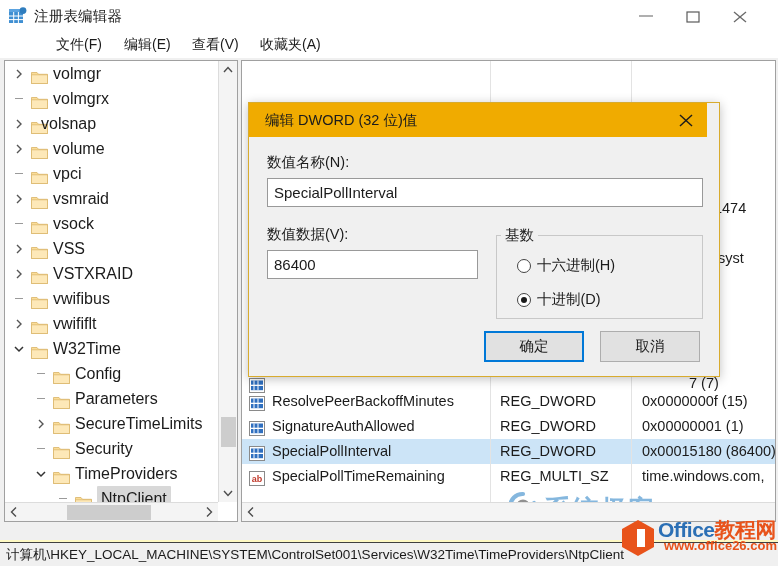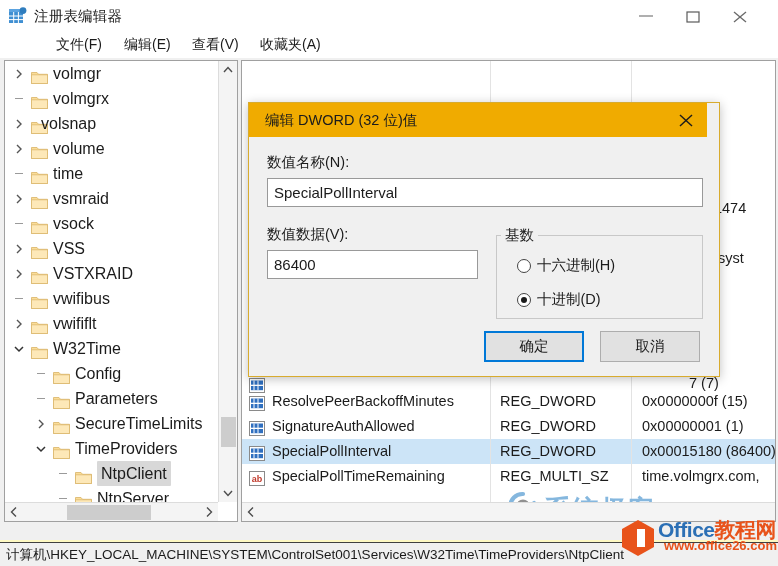--- a/index.html
+++ b/index.html
@@ -195,21 +195,21 @@
                 <path d="M0.5 4.8 h16 v8.7 h-16 z" fill="#fde8b8" stroke="#d8b367" stroke-width="0.7"></path>
               </svg></span>
             <span class="lbl" style="left: 48px;">volume</span>
           </div>
           <div class="trow">
             <span class="dash" style="left: 8px;"></span>
             <span class="folder" style="left: 26px;"><svg width="17" height="14" viewBox="0 0 17 14">
                 <path d="M0.5 2.5 h5.5 l1.6 1.8 h8.9 v9.2 h-16 z" fill="#fbdd97" stroke="#d8b367" stroke-width="0.8"></path>
                 <path d="M0.5 4.8 h16 v8.7 h-16 z" fill="#fde8b8" stroke="#d8b367" stroke-width="0.7"></path>
               </svg></span>
-            <span class="lbl" style="left: 48px;">time</span>
+            <span class="lbl" style="left: 48px;">vpci</span>
           </div>
           <div class="trow">
             <span class="chev" style="left: 8px;">
               <svg width="10" height="10" viewBox="0 0 10 10">
                 <polyline points="3,1 7,5 3,9" fill="none" stroke="#555" stroke-width="1.4"></polyline>
               </svg>
             </span>
             <span class="folder" style="left: 26px;"><svg width="17" height="14" viewBox="0 0 17 14">
                 <path d="M0.5 2.5 h5.5 l1.6 1.8 h8.9 v9.2 h-16 z" fill="#fbdd97" stroke="#d8b367" stroke-width="0.8"></path>
                 <path d="M0.5 4.8 h16 v8.7 h-16 z" fill="#fde8b8" stroke="#d8b367" stroke-width="0.7"></path>
@@ -300,20 +300,28 @@
             <span class="chev" style="left: 30px;">
               <svg width="10" height="10" viewBox="0 0 10 10">
                 <polyline points="3,1 7,5 3,9" fill="none" stroke="#555" stroke-width="1.4"></polyline>
               </svg>
             </span>
             <span class="folder" style="left: 48px;"><svg width="17" height="14" viewBox="0 0 17 14">
                 <path d="M0.5 2.5 h5.5 l1.6 1.8 h8.9 v9.2 h-16 z" fill="#fbdd97" stroke="#d8b367" stroke-width="0.8"></path>
                 <path d="M0.5 4.8 h16 v8.7 h-16 z" fill="#fde8b8" stroke="#d8b367" stroke-width="0.7"></path>
               </svg></span>
             <span class="lbl" style="left: 70px;">SecureTimeLimits</span>
+          </div>
+          <div class="trow">
+            <span class="dash" style="left: 30px;"></span>
+            <span class="folder" style="left: 48px;"><svg width="17" height="14" viewBox="0 0 17 14">
+                <path d="M0.5 2.5 h5.5 l1.6 1.8 h8.9 v9.2 h-16 z" fill="#fbdd97" stroke="#d8b367" stroke-width="0.8"></path>
+                <path d="M0.5 4.8 h16 v8.7 h-16 z" fill="#fde8b8" stroke="#d8b367" stroke-width="0.7"></path>
+              </svg></span>
+            <span class="lbl" style="left: 70px;">Security</span>
           </div>
           <div class="trow">
             <span class="chev" style="left: 30px;">
               <svg width="10" height="10" viewBox="0 0 10 10">
                 <polyline points="1,3 5,7 9,3" fill="none" stroke="#333" stroke-width="1.5"></polyline>
               </svg>
             </span>
             <span class="folder" style="left: 48px;"><svg width="17" height="14" viewBox="0 0 17 14">
                 <path d="M0.5 2.5 h5.5 l1.6 1.8 h8.9 v9.2 h-16 z" fill="#fbdd97" stroke="#d8b367" stroke-width="0.8"></path>
                 <path d="M0.5 4.8 h16 v8.7 h-16 z" fill="#fde8b8" stroke="#d8b367" stroke-width="0.7"></path>
@@ -492,21 +500,21 @@
             <span class="ctype">REG_DWORD</span>
             <span class="cdata">0x00015180 (86400)</span>
           </div>
           <div class="lrow" style="top: 403px;">
             <span class="ic"><svg width="16" height="15" viewBox="0 0 16 15">
                 <rect x="0.5" y="0.5" width="15" height="14" fill="#ffffff" stroke="#8a8a8a" stroke-width="1"></rect>
                 <text x="8" y="11" font-size="9" font-family="Liberation Sans, sans-serif" font-weight="bold" fill="#c0392b" text-anchor="middle">ab</text>
               </svg></span>
             <span class="cname">SpecialPollTimeRemaining</span>
             <span class="ctype">REG_MULTI_SZ</span>
-            <span class="cdata">time.volmgrx.com,</span>
+            <span class="cdata">time.windows.com,</span>
           </div>
         </div>
 
       <div class="colsep" style="left:248px"></div>
       <div class="colsep" style="left:389px"></div>
 
       <div class="wm-sysgeek">
         <span class="g">
           <svg width="30" height="30" viewBox="0 0 30 30">
             <path d="M15 3 A12 12 0 1 0 26 12" fill="none" stroke="#7fb4dd" stroke-width="4.2" stroke-linecap="round"></path>

